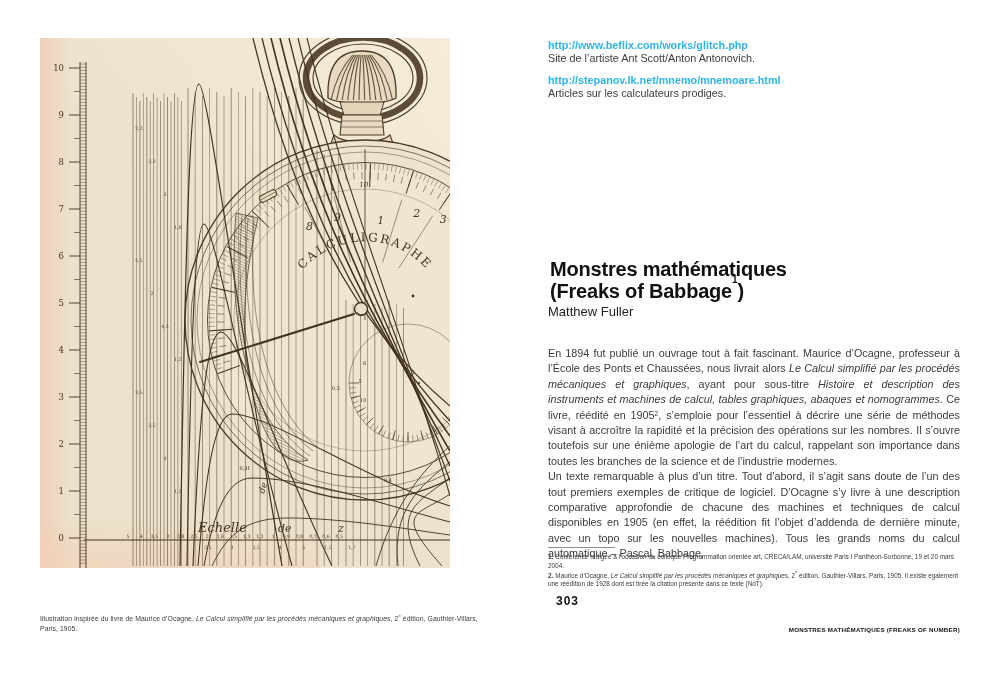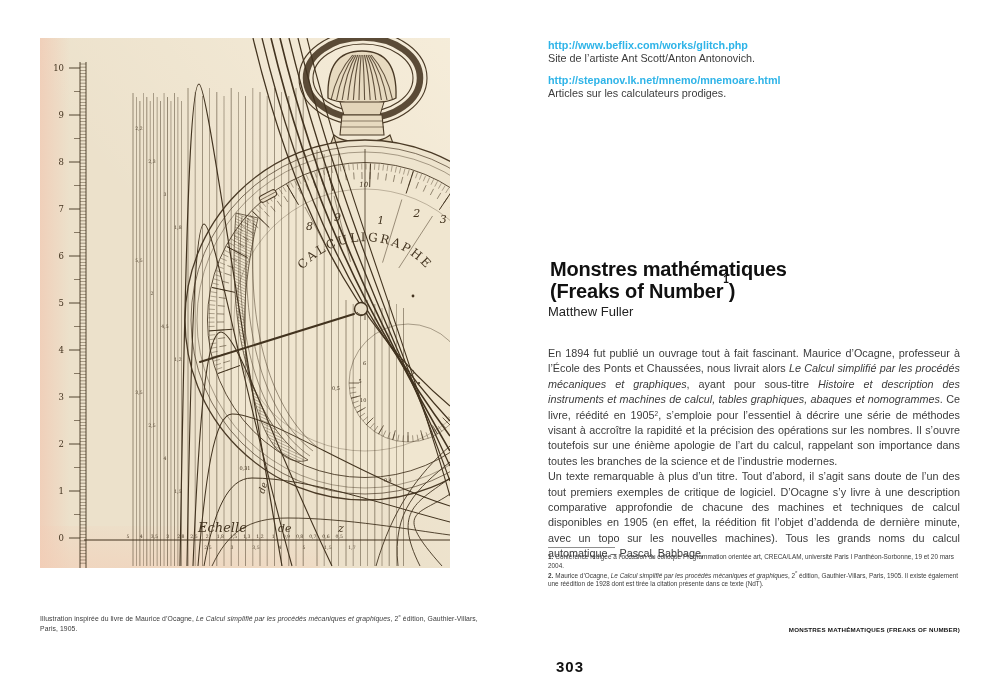--- a/index.html
+++ b/index.html
@@ -39,21 +39,21 @@
     margin:0;font-size:10.8px;line-height:15.4px;text-align:justify;
   }
   .article-body sup{font-size:60%;position:relative;top:-3px;line-height:0;vertical-align:baseline}
 
   .footnotes{left:548px;top:547px;width:412px;color:#3a3a3a}
   .fn-rule{width:67px;height:1px;background:#8f8f8f;margin-bottom:5px}
   .fn{margin:0 0 1px 0;font-size:6.4px;line-height:8.8px;text-align:left}
   .fn .fn-num{font-weight:bold;margin-right:2px}
   .fn sup{font-size:60%;position:relative;top:-1px;line-height:0}
 
-  .page-number{left:556px;top:658px;font-size:15px;font-weight:bold;letter-spacing:1px;color:#111}
+  .page-number{left:556px;top:594px;font-size:12px;font-weight:bold;letter-spacing:1px;color:#111}
   .running-title{
     right:32px;top:626px;font-size:6.2px;font-weight:bold;color:#111;
     letter-spacing:.25px;text-align:right;
   }
 </style>
 </head>
 <body>
 
 <figure class="abs illustration-wrap" style="margin:0">
   <svg id="illu" width="410" height="530" viewBox="0 0 410 530" xmlns="http://www.w3.org/2000/svg">
@@ -757,21 +757,21 @@
   </div>
   <div class="link-group">
     <div class="link-url">http://stepanov.lk.net/mnemo/mnemoare.html</div>
     <div class="link-desc">Articles sur les calculateurs prodiges.</div>
   </div>
 </div>
 
 <div class="abs title-block">
   <h1 class="article-title">
     <span>Monstres mathématiques</span><br>
-    <span>(Freaks of Number</span><sup>1</sup><span>)</span>
+    <span>(Freaks of Babbage</span><sup>1</sup><span>)</span>
   </h1>
   <div class="article-author">Matthew Fuller</div>
 </div>
 
 <div class="abs article-body" id="article-body">
     <p><span>En 1894 fut publié un ouvrage tout à fait fascinant. Maurice d’Ocagne, professeur à l’École des Ponts et Chaussées, nous livrait alors </span><i>Le Calcul simplifié par les procédés mécaniques et graphiques</i><span>, ayant pour sous-titre </span><i>Histoire et description des instruments et machines de calcul, tables graphiques, abaques et nomogrammes</i><span>. Ce livre, réédité en 1905</span><sup>2</sup><span>, s’emploie pour l’essentiel à décrire une série de méthodes visant à accroître la rapidité et la précision des opérations sur les nombres. Il s’ouvre toutefois sur une énième apologie de l’art du calcul, rappelant son importance dans toutes les branches de la science et de l’industrie modernes.</span></p>
     <p><span>Un texte remarquable à plus d’un titre. Tout d’abord, il s’agit sans doute de l’un des tout premiers exemples de critique de logiciel. D’Ocagne s’y livre à une description comparative approfondie de chacune des machines et techniques de calcul disponibles en 1905 (en effet, la réédition fit l’objet d’addenda de dernière minute, avec un topo sur les nouvelles machines). Tous les grands noms du calcul automatique – Pascal, Babbage,</span></p>
   </div>
 
 <div class="abs footnotes">

